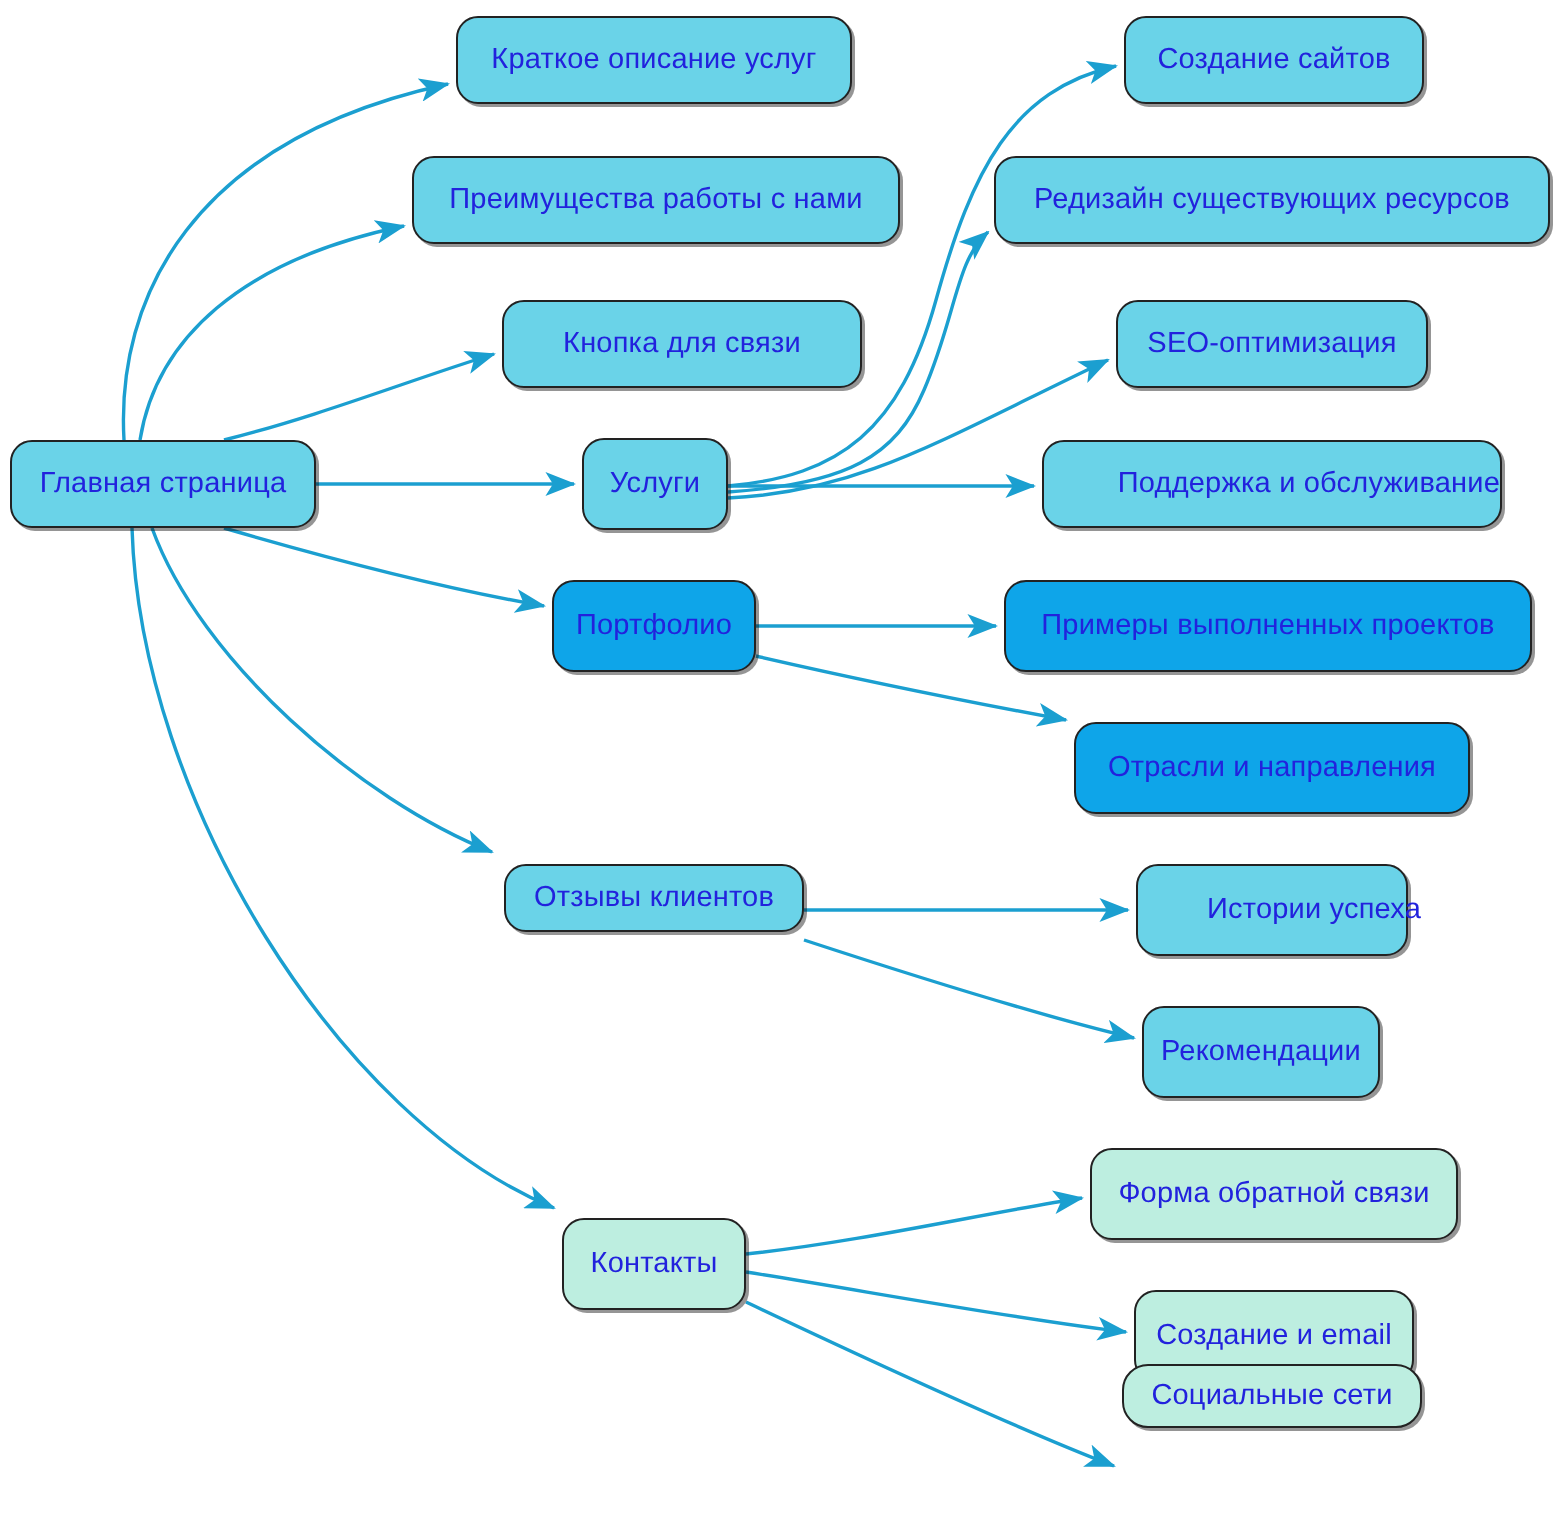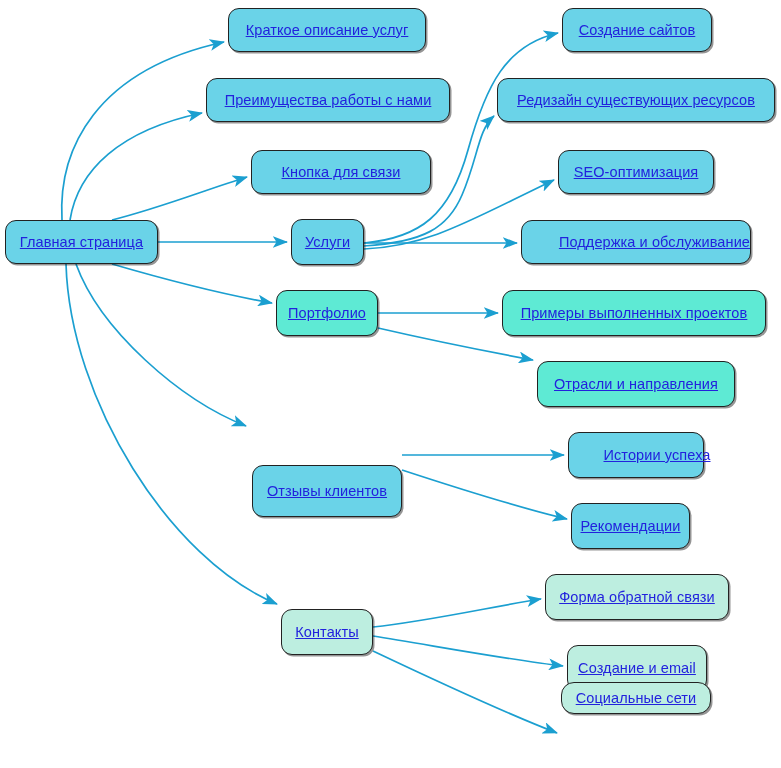--- a/index.html
+++ b/index.html
@@ -31,24 +31,23 @@
     justify-content: center;
     border: 1.6px solid #222222;
     border-radius: 11px;
     color: #2222dd;
     font-size: 14.5px;
     line-height: 1;
     white-space: nowrap;
     letter-spacing: 0.1px;
     box-shadow: 1.5px 1.5px 0 rgba(20,20,20,0.45);
     cursor: default;
-    text-decoration: underline;
   }
   .node.cyan   { background: #6ad3e8; }
-  .node.lblue  { background: #5eead4; }
+  .node.lblue  { background: #0ea5e9; }
   .node.mint   { background: #bdeee0; }
 </style>
 </head>
 <body>
 
 <div id="canvas">
 
   <svg id="edge-layer" viewBox="0 0 781 768" xmlns="http://www.w3.org/2000/svg">
     <defs>
       <marker id="arrowhead" markerWidth="9" markerHeight="7" refX="8.4" refY="3.5" orient="auto" markerUnits="strokeWidth">
@@ -105,21 +104,21 @@
       </div>
       <div class="node cyan" style="left: 251px; top: 150px; width: 180px; height: 44px;">
         <span>Кнопка для связи</span>
       </div>
       <div class="node cyan" style="left: 291px; top: 219px; width: 73px; height: 46px;">
         <span>Услуги</span>
       </div>
       <div class="node lblue" style="left: 276px; top: 290px; width: 102px; height: 46px;">
         <span>Портфолио</span>
       </div>
-      <div class="node cyan" style="left: 252px; top: 432px; width: 150px; height: 52px; margin-top: 33px;">
+      <div class="node cyan" style="left: 252px; top: 432px; width: 150px; height: 34px;">
         <span>Отзывы клиентов</span>
       </div>
       <div class="node mint" style="left: 281px; top: 609px; width: 92px; height: 46px;">
         <span>Контакты</span>
       </div>
       <div class="node cyan" style="left: 562px; top: 8px; width: 150px; height: 44px;">
         <span>Создание сайтов</span>
       </div>
       <div class="node cyan" style="left: 497px; top: 78px; width: 278px; height: 44px;">
         <span>Редизайн существующих ресурсов</span>

